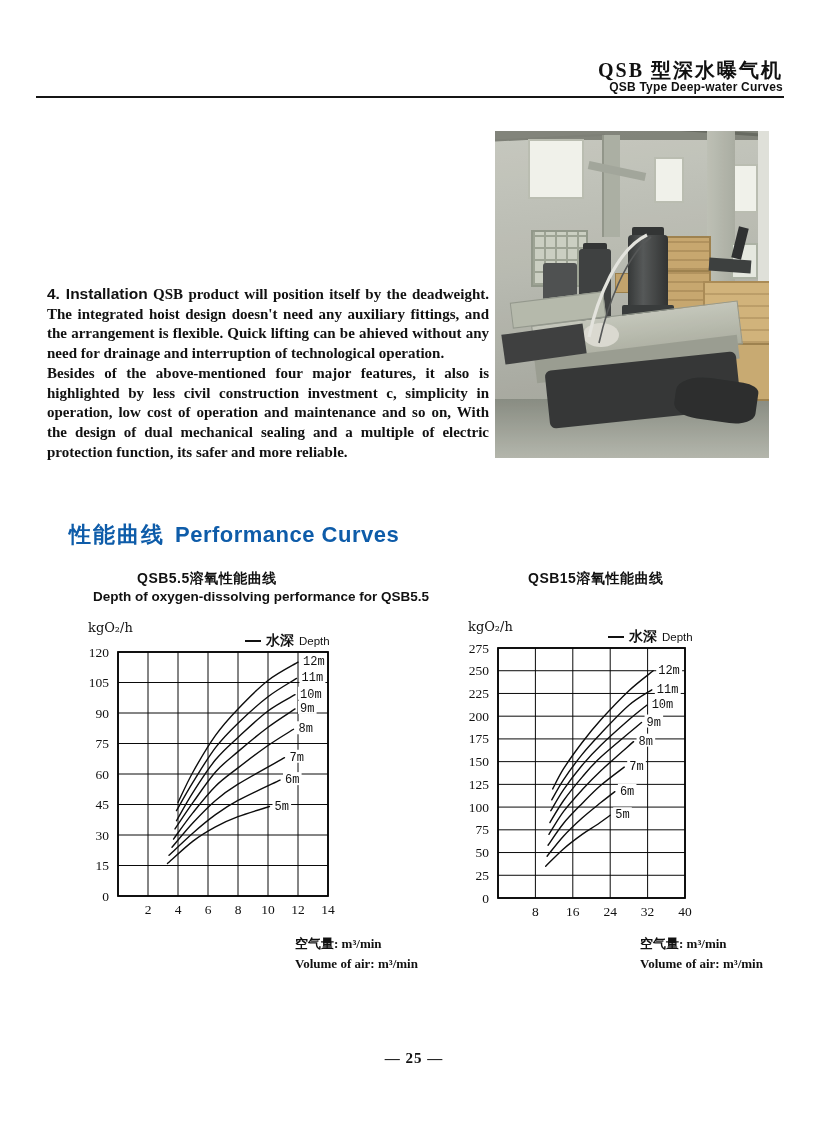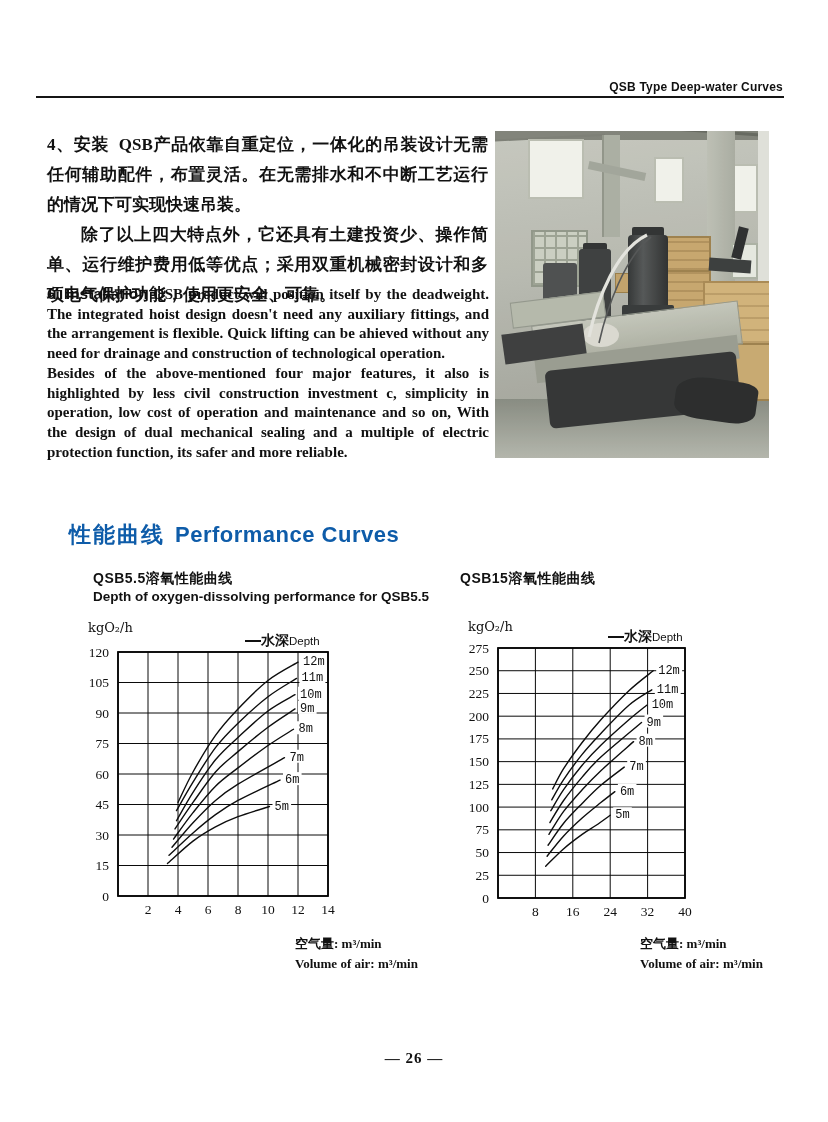--- a/index.html
+++ b/index.html
@@ -72,48 +72,45 @@
   .ph-b3{left:180px;top:248px;width:82px;height:42px;background:#1c1e20;transform:rotate(8deg);border-radius:40% 20% 30% 30%;}
   .ph-hose{left:0;top:0;width:274px;height:327px;}
   .ph-tone{left:0;top:0;width:274px;height:327px;background:rgba(198,192,180,.10);}
 
   
   .sec-head{left:69px;top:520px;font-family:"Liberation Sans",sans-serif;font-weight:800;}
   .sec-head .zh{font-size:22px;letter-spacing:2px;}
   .sec-head .en{font-size:22px;margin-left:10px;letter-spacing:.5px;}
 
   
-  .chart-title-zh{font:800 14px "Liberation Sans",sans-serif;letter-spacing:.5px;}
+  .chart-title-zh{font:800 14px "Liberation Sans",sans-serif;letter-spacing:.5px;margin-left:44px;}
   .chart-title-en{font:700 13.5px "Liberation Sans",sans-serif;}
   .ylab{font:400 13px "DejaVu Serif","Liberation Serif",serif;text-align:center;}
-  .legend{display:flex;align-items:center;}
+  .legend{display:flex;align-items:center;gap:5px;}
   .legend .bar{width:16px;height:2px;background:#111;}
   .legend .zh{font:700 14px "Liberation Serif",serif;}
   .legend .en{font:400 11.5px "Liberation Sans",sans-serif;}
   .caption{font:700 13px "Liberation Serif",serif;line-height:20px;}
   svg text{font-family:"Liberation Serif",serif;font-size:13.5px;fill:#111;}
   svg text.slabel{font-family:"Liberation Mono",monospace;font-size:12px;}
 
   .pageno{left:0;top:1050px;width:100%;text-align:center;font:600 15px "Liberation Serif",serif;letter-spacing:1px;}
 </style>
 </head>
 <body>
 
 <div class="page">
 
+  <div class="abs hdr-zh">QSB 型深水曝气机</div>
   <div class="abs hdr-en">QSB Type Deep-water Curves</div>
   <div class="abs hdr-rule"></div>
 
-  <div class="abs zh-para">
-    <p><span class="zh-lead">4、安装</span>&nbsp;&nbsp;<span>QSB产品依靠自重定位，一体化的吊装设计无需任何辅助配件，布置灵活。在无需排水和不中断工艺运行的情况下可实现快速吊装。</span></p>
-    <p class="p2">除了以上四大特点外，它还具有土建投资少、操作简单、运行维护费用低等优点；采用双重机械密封设计和多项电气保护功能，使用更安全、可靠。</p>
-  </div>
 
   <div class="abs en-para">
-    <p><span class="en-lead">6. Installation</span> <span>QSB product will position itself by the deadweight. The integrated hoist design doesn't need any auxiliary fittings, and the arrangement is flexible. Quick lifting can be ahieved without any need for drainage and construction of technological operation.</span></p>
+    <p><span class="en-lead">4. Installation</span> <span>QSB product will position itself by the deadweight. The integrated hoist design doesn't need any auxiliary fittings, and the arrangement is flexible. Quick lifting can be ahieved without any need for drainage and interruption of technological operation.</span></p>
     <p>Besides of the above-mentioned four major features, it also is highlighted by less civil construction investment c, simplicity in operation, low cost of operation and maintenance and so on, With the design of dual mechanical sealing and a multiple of electric protection function, its safer and more reliable.</p>
   </div>
 
   <div class="abs photo">
     <div class="ph-roof"></div>
     <div class="ph-truss1"></div>
     <div class="ph-truss2"></div>
     <div class="ph-win ph-w1"></div>
     <div class="ph-win ph-w2"></div>
     <div class="ph-win ph-w3"></div>
@@ -222,21 +219,21 @@
       <text x="49" y="128" text-anchor="end">75</text>
       <text x="49" y="97.5" text-anchor="end">90</text>
       <text x="49" y="67" text-anchor="end">105</text>
       <text x="49" y="36.5" text-anchor="end">120</text>
     </svg>
   <div class="abs caption" style="left:295px;top:934px">
     <div>空气量: m³/min</div>
     <div>Volume of air: m³/min</div>
   </div>
 
-  <div class="abs chart-title-zh" style="left:460px;top:570px">QSB15溶氧性能曲线</div>
+  <div class="abs chart-title-zh" style="left:484px;top:570px">QSB15溶氧性能曲线</div>
   <div class="abs ylab" style="left:468px;top:619px">kgO₂/h</div>
   <div class="abs legend" style="left:608px;top:628px">
     <span class="bar"></span>
     <span class="zh">水深</span>
     <span class="en">Depth</span>
   </div>
   <svg class="abs" style="left:440px;top:618px" width="330" height="306">
       <line x1="58" y1="30" x2="58" y2="280" stroke="#0a0a0a" stroke-width="1"></line>
       <line x1="95.4" y1="30" x2="95.4" y2="280" stroke="#0a0a0a" stroke-width="1"></line>
       <line x1="132.8" y1="30" x2="132.8" y2="280" stroke="#0a0a0a" stroke-width="1"></line>
@@ -296,15 +293,15 @@
       <text x="49" y="102.68181818181819" text-anchor="end">200</text>
       <text x="49" y="79.95454545454544" text-anchor="end">225</text>
       <text x="49" y="57.22727272727275" text-anchor="end">250</text>
       <text x="49" y="34.5" text-anchor="end">275</text>
     </svg>
   <div class="abs caption" style="left:640px;top:934px">
     <div>空气量: m³/min</div>
     <div>Volume of air: m³/min</div>
   </div>
 
-  <div class="abs pageno">— 26 —</div>
+  <div class="abs pageno">— 25 —</div>
 
 </div>
 
 </body></html>

